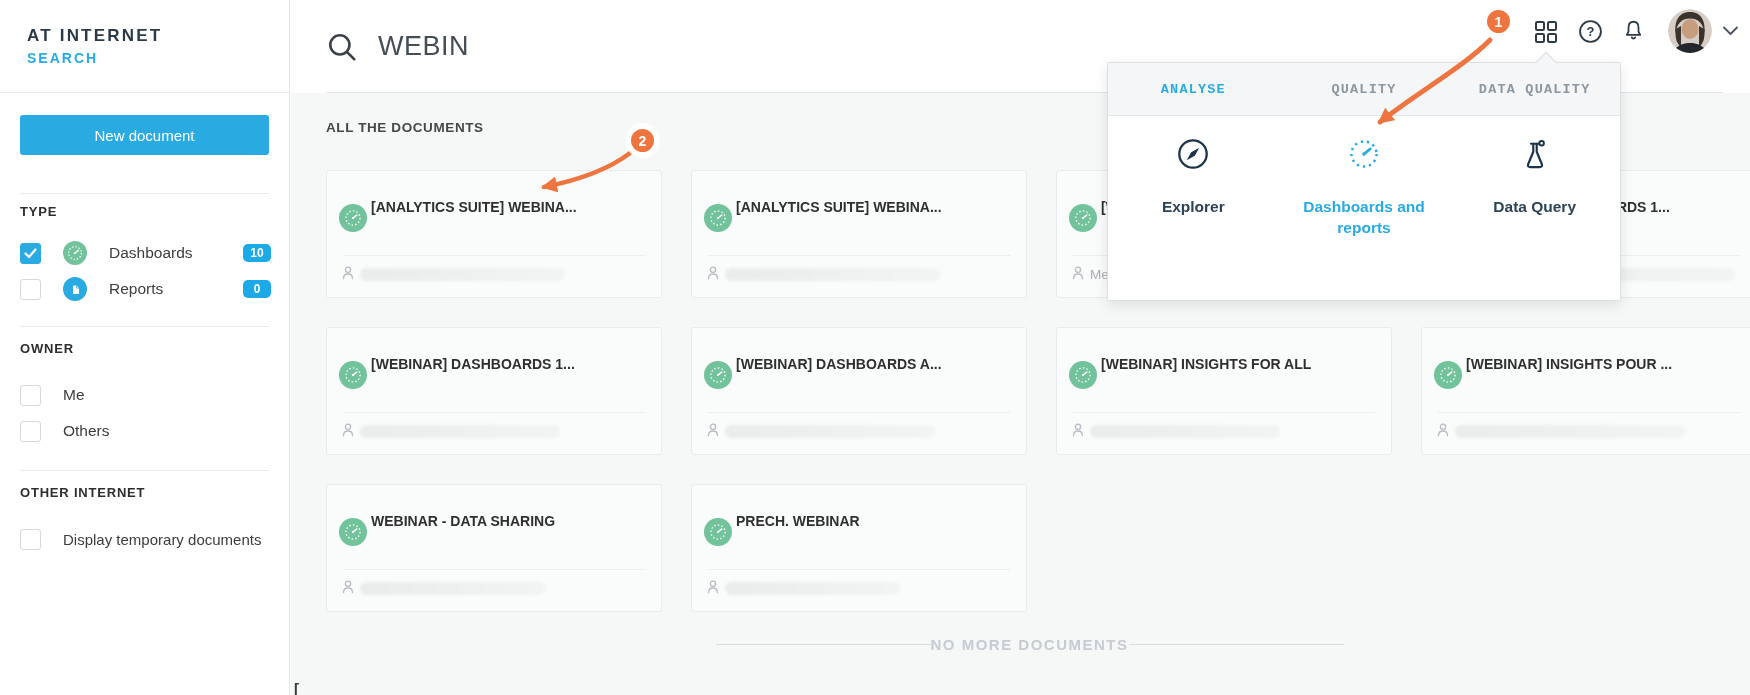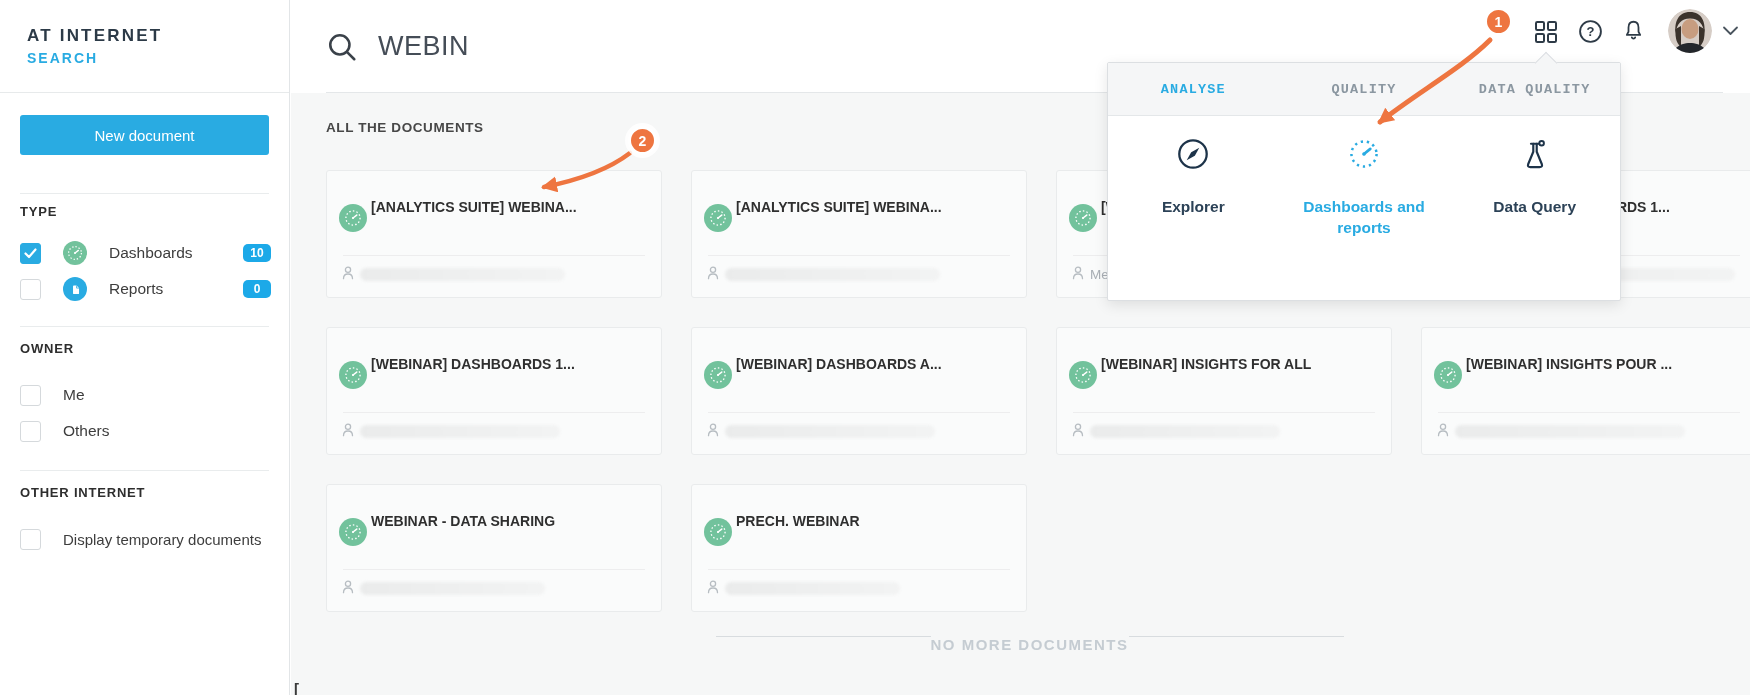--- a/index.html
+++ b/index.html
@@ -37,21 +37,21 @@
   .content{position:absolute;top:93px;left:0;right:0;bottom:0;background:#f6f7f7;}
   .docs-heading{position:absolute;left:35px;top:27px;font-size:13.5px;font-weight:700;letter-spacing:0.6px;color:#474747;}
   .cards{position:absolute;left:35px;top:77px;display:grid;grid-template-columns:repeat(4,336px);column-gap:21px;row-gap:22px;grid-auto-rows:128px;gap:29px;}
   .card{position:relative;background:#fafbfb;border:1px solid #e9ebec;border-radius:3px;box-sizing:border-box;overflow:hidden;}
   .card-icon{position:absolute;left:12px;top:33px;width:28px;height:28px;border-radius:50%;background:#72c29c;display:flex;align-items:center;justify-content:center;}
   .card-title{position:absolute;left:44px;top:28px;right:10px;font-size:14px;font-weight:700;color:#2f2f2f;white-space:nowrap;overflow:hidden;}
   .card-hr{position:absolute;left:16px;right:16px;top:84px;border-top:1px solid #ededee;}
   .owner-glyph{position:absolute;left:13px;top:94px;}
   .owner-text{position:absolute;left:33px;top:96px;font-size:13.5px;color:#a9afb5;white-space:nowrap;}
   .owner-bar{position:absolute;left:33px;top:97px;height:13px;border-radius:6.5px;background:linear-gradient(90deg,#eaebeb,#f2f3f3);filter:blur(1.5px);}
-  .end-row{position:absolute;top:543px;left:35px;width:1407px;display:flex;align-items:flex-start;justify-content:center;}
+  .end-row{position:absolute;top:543px;left:35px;width:1407px;display:flex;align-items:center;justify-content:center;}
   .end-line{width:215px;height:1px;background:#d8dcdf;}
   .end-text{font-size:15px;font-weight:700;letter-spacing:1.5px;color:#c5ccd2;}
 
   
   .top-ic{position:absolute;z-index:15;cursor:pointer;background:none;border:none;padding:0;}
   .avatar-wrap{position:absolute;left:1668px;top:9px;width:44px;height:44px;border-radius:50%;overflow:hidden;z-index:15;cursor:pointer;}
 
   
   .popup{position:absolute;left:1107px;top:62px;width:514px;height:239px;background:#fff;border:1px solid #dcdfe2;border-radius:2px;box-shadow:0 4px 14px rgba(0,0,0,.10);z-index:40;box-sizing:border-box;}
   .popup-caret{position:absolute;left:430px;top:-8px;width:15px;height:15px;background:#f5f6f7;border-left:1px solid #dcdfe2;border-top:1px solid #dcdfe2;transform:rotate(45deg);}

